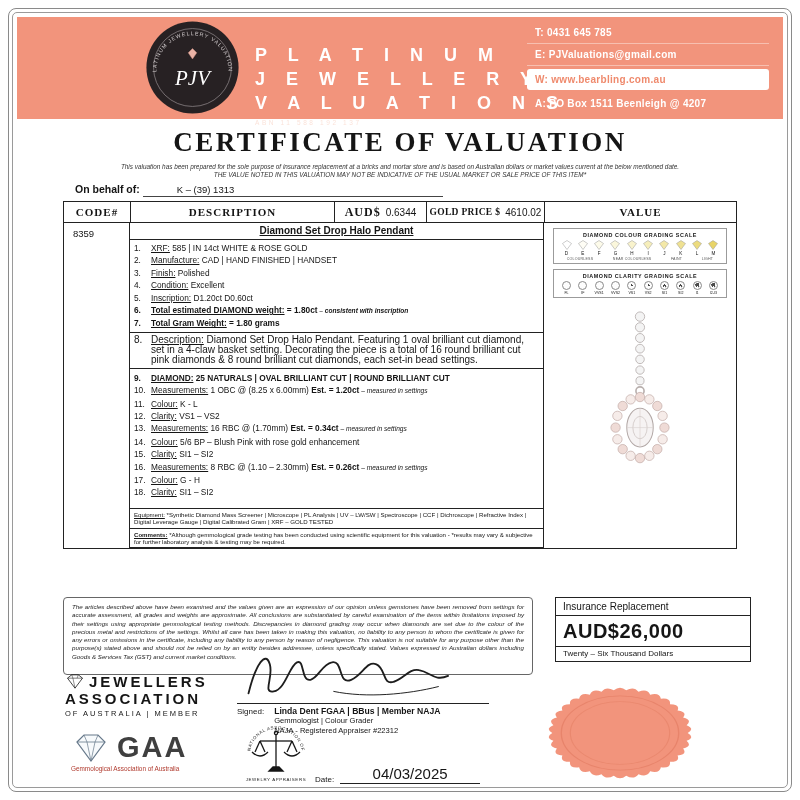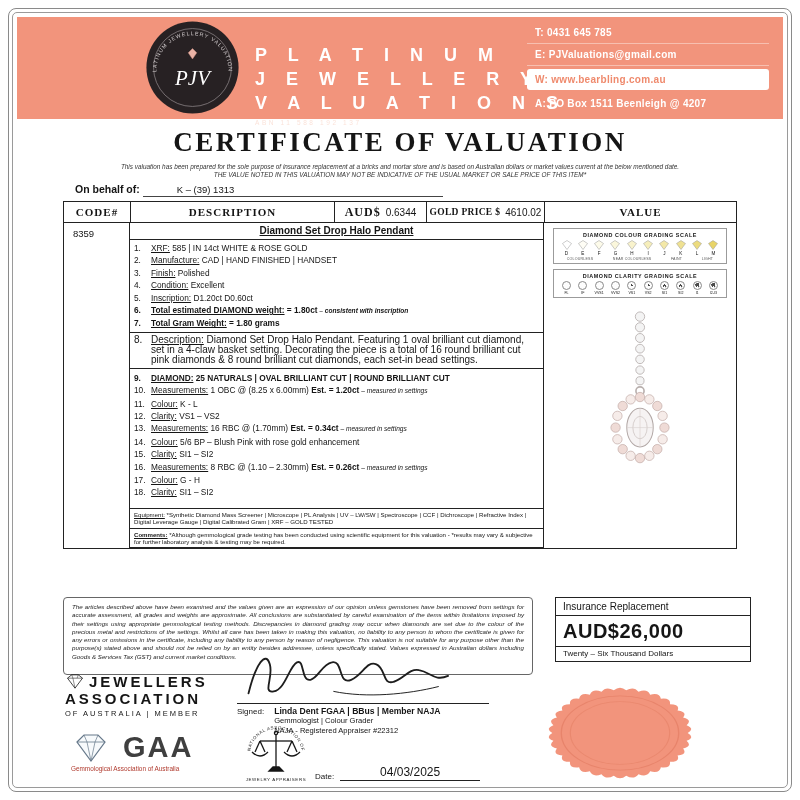--- a/index.html
+++ b/index.html
@@ -88,29 +88,29 @@
   .jaa-row3 { font-size:7.5px; letter-spacing:2px; margin-top:2px; }
 
   .sig { position:absolute; top:630px; left:224px; width:252px; }
   .sig-line { border-top:1.2px solid #222; margin-top:-6px; }
   .sig-bottom { display:flex; gap:10px; margin-top:2px; }
   .signed-label { font-size:8px; padding-top:1px; }
   .namecol .nm { font-size:8.6px; font-weight:bold; }
   .namecol .nr, .namecol .ng { font-size:7.6px; line-height:9.5px; }
 
   .gaa { position:absolute; top:718px; left:58px; width:160px; }
-  .gaa-top { display:flex; align-items:center; gap:12px; }
+  .gaa-top { display:flex; align-items:center; gap:6px; }
   .gaa-abbr { font-size:29px; font-weight:bold; letter-spacing:2px; color:#3f3f3f; }
   .gaa-name { font-size:6.4px; color:var(--red); margin-top:1px; }
   .gaa-fellow { font-size:8.6px; font-weight:bold; color:#2d2d44; margin-top:16px; }
 
   .naja { position:absolute; top:706px; left:230px; }
   .date-row { position:absolute; top:752px; left:302px; display:flex; align-items:flex-end; gap:6px; }
   .date-label { font-size:8px; }
-  .date-value { display:inline-block; width:140px; text-align:center; font-size:12px; border-bottom:1.2px solid #222; padding-bottom:1px; }
+  .date-value { display:inline-block; width:140px; text-align:center; font-size:15px; border-bottom:1.2px solid #222; padding-bottom:1px; }
 
   .seal { position:absolute; top:670px; left:528px; }
 </style>
 </head>
 <body>
 
 <div class="sheet">
   <div class="inner">
 
     <div class="hd">

